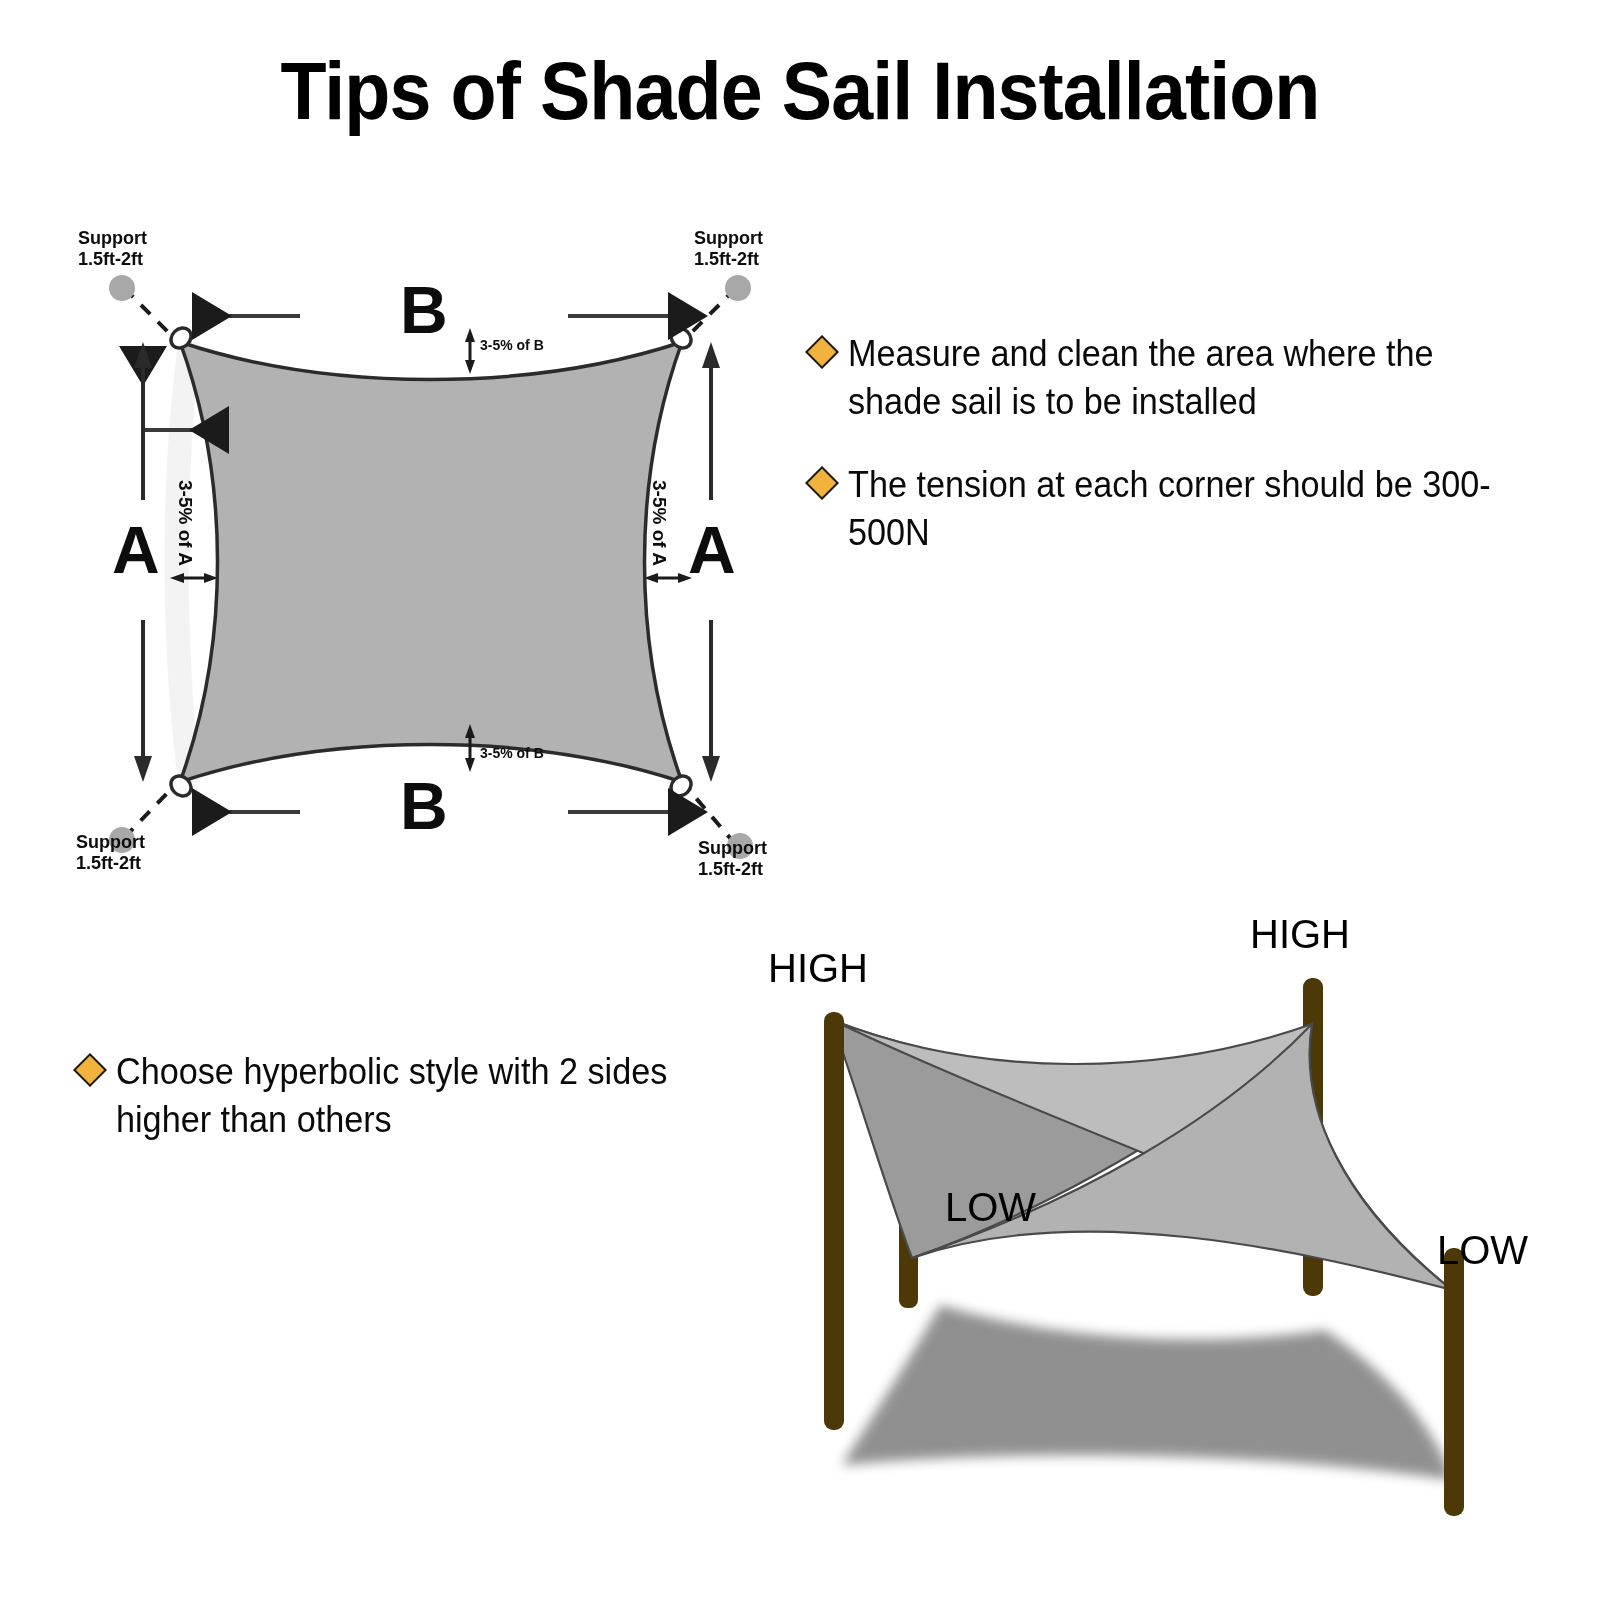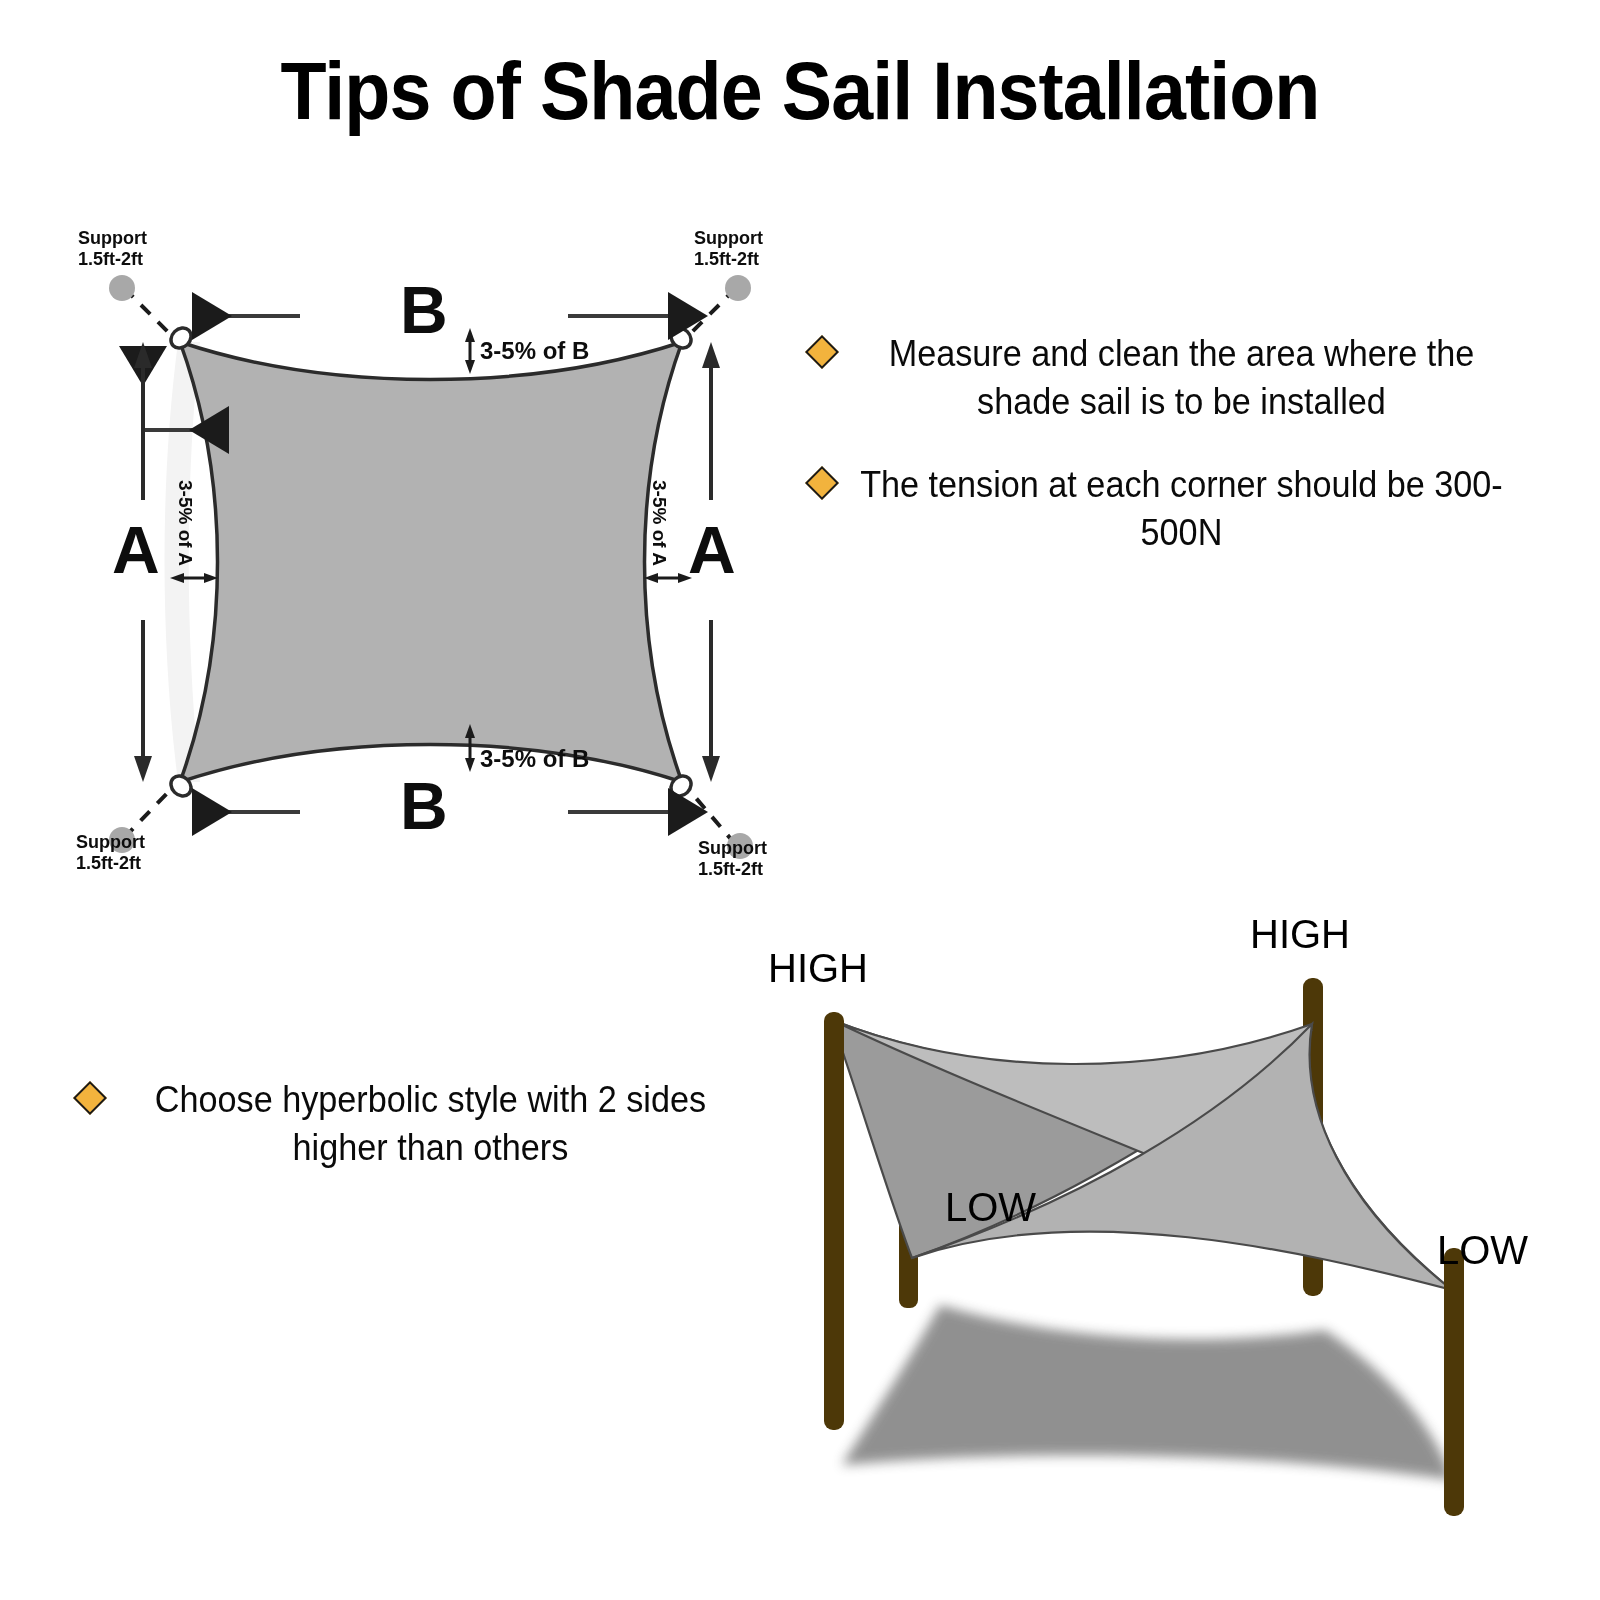--- a/index.html
+++ b/index.html
@@ -39,21 +39,20 @@
     left: 0;
     top: 0;
     width: 1600px;
     height: 1600px;
     pointer-events: none;
   }
 
   
   .bullet-list {
     position: absolute;
-    text-align: center;
   }
   .bullet-item {
     display: flex;
     align-items: flex-start;
     margin-bottom: 26px;
   }
   .bullet-diamond {
     flex: 0 0 auto;
     width: 24px;
     height: 24px;
@@ -70,37 +69,37 @@
     line-height: 1.32;
     color: #0a0a0a;
     transform: scaleX(0.95);
     transform-origin: left center;
   }
 
   #bullets-right { left: 810px; top: 330px; width: 740px; }
   #bullets-right .bullet-item { margin-bottom: 36px; }
 
   #bullets-bottom-left { left: 78px; top: 1048px; width: 700px; }
-  #bullets-bottom-left .bullet-item { margin-bottom: 40px; margin-top: 28px; }
+  #bullets-bottom-left .bullet-item { margin-bottom: 40px; }
 
   
   .dlabel {
     position: absolute;
     font-family: "Liberation Sans", sans-serif;
     font-weight: bold;
     color: #0d0d0d;
     white-space: nowrap;
     line-height: 1.16;
   }
   .support-label {
     font-size: 18px;
     font-weight: bold;
   }
   .pct-label {
-    font-size: 24px;
+    font-size: 14px;
     font-weight: bold;
   }
   .pct-vertical {
     font-size: 19px;
     font-weight: bold;
     transform: rotate(90deg);
     transform-origin: left top;
   }
   .big-letter {
     font-size: 66px;

